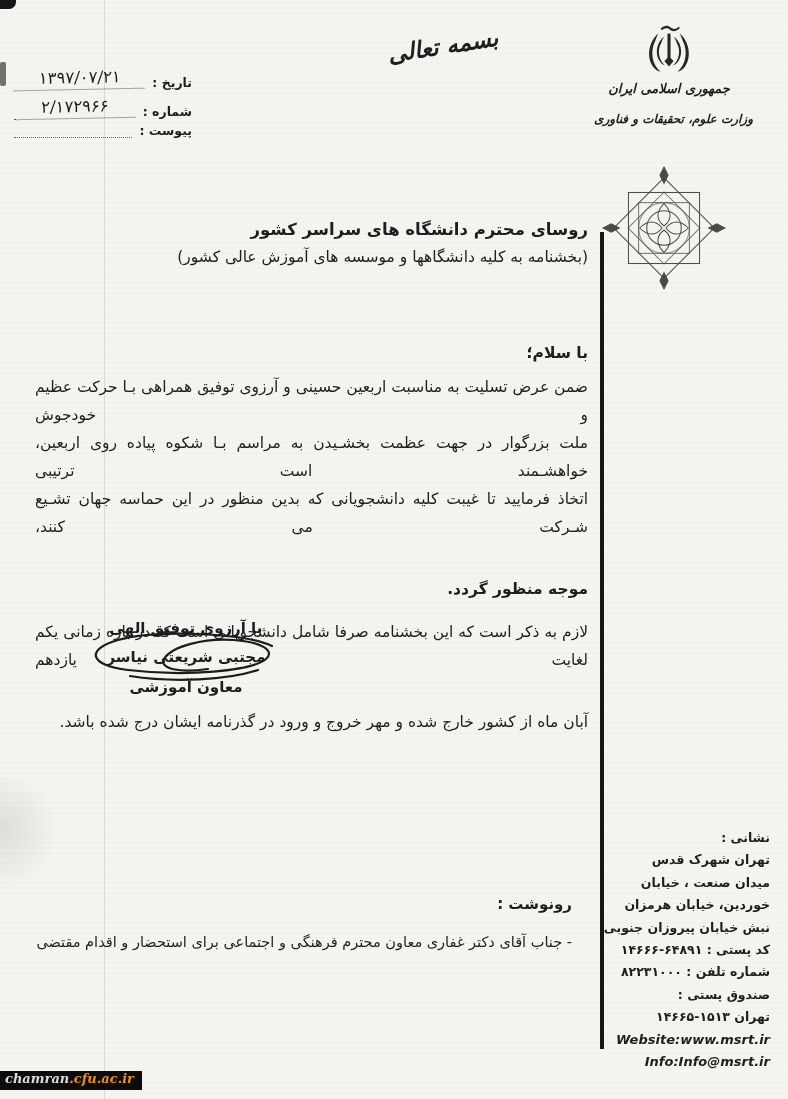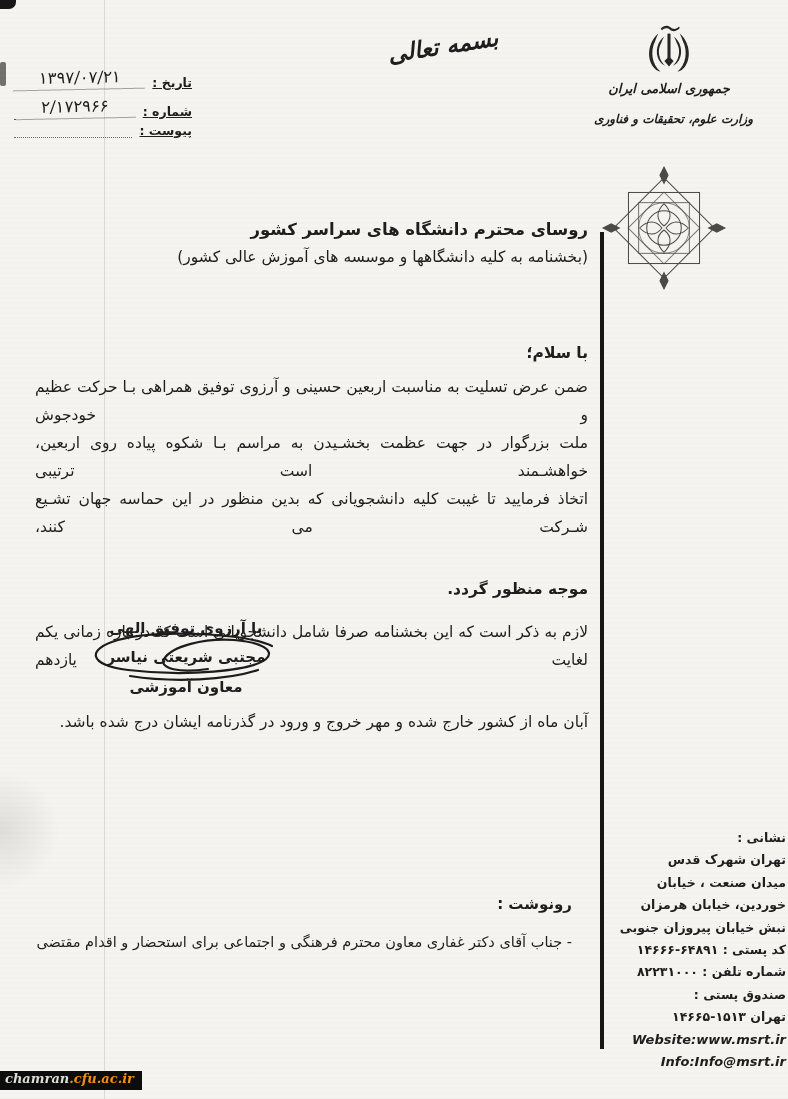--- a/index.html
+++ b/index.html
@@ -10,21 +10,21 @@
     font-family:"DejaVu Sans",sans-serif;color:#1e1e1e;
   }
   .abs{position:absolute;}
   
   .fold-line{left:104px;top:0;width:1px;height:1099px;background:rgba(60,60,55,0.14);}
   .corner-blotch{left:0;top:0;width:16px;height:9px;background:#161616;border-radius:0 0 7px 0;}
   .edge-smudge{left:0;top:62px;width:6px;height:24px;background:rgba(25,25,25,0.6);border-radius:2px;}
   .soft-smudge{left:0;top:770px;width:60px;height:120px;background:radial-gradient(ellipse at 0% 50%, rgba(120,118,110,0.18), transparent 70%);}
   
   .meta-row{display:flex;direction:rtl;align-items:flex-end;width:178px;}
-  .meta-label{font-weight:bold;font-size:12.5px;white-space:nowrap;margin-left:7px;text-decoration:underline;}
+  .meta-label{font-weight:bold;font-size:12.5px;white-space:nowrap;margin-left:7px;}
   .meta-value{
     flex:1;text-align:center;font-size:16.5px;letter-spacing:1px;
     border-bottom:1px dotted #55524e;padding-bottom:2px;
     transform:rotate(-1.2deg) skewX(-4deg);white-space:nowrap;
   }
   .meta-empty{flex:1;border-bottom:1px dotted #6b6862;height:14px;}
   .row-date{left:14px;top:68px;}
   .row-number{left:14px;top:97px;}
   .row-attach{left:14px;top:123px;}
   
@@ -66,21 +66,21 @@
   .sig{left:88px;top:619px;width:196px;direction:rtl;text-align:center;font-weight:bold;}
   .sig-blessing{font-size:15px;}
   .sig-name{font-size:15px;margin-top:11px;}
   .sig-role{font-size:15px;margin-top:12px;}
   .sig-scribble{left:76px;top:628px;width:212px;height:60px;}
   
   .cc{left:72px;top:895px;width:500px;direction:rtl;text-align:right;}
   .cc-label{font-weight:bold;font-size:15px;}
   .cc-item{font-size:14.5px;margin-top:21px;white-space:nowrap;}
   
-  .addr{left:620px;top:827px;width:166px;direction:rtl;text-align:right;font-size:12.5px;font-weight:bold;}
+  .addr{left:604px;top:827px;width:166px;direction:rtl;text-align:right;font-size:12.5px;font-weight:bold;}
   .addr-line{line-height:22.4px;white-space:nowrap;}
   .ltr-line{direction:ltr;font-style:italic;font-size:13px;}
   
   .watermark{
     left:0;top:1071px;background:#0c0c0c;padding:0 8px 4px 5px;
     font-family:"DejaVu Serif",serif;font-style:italic;font-weight:bold;font-size:13px;
     white-space:nowrap;
   }
   .wm-prefix{color:#dddcd6;}
   .wm-suffix{color:#ef9011;}

